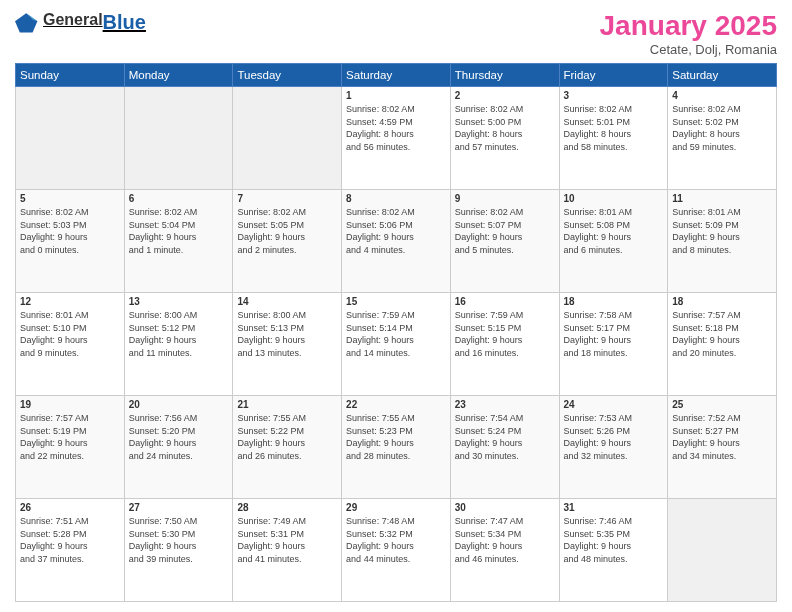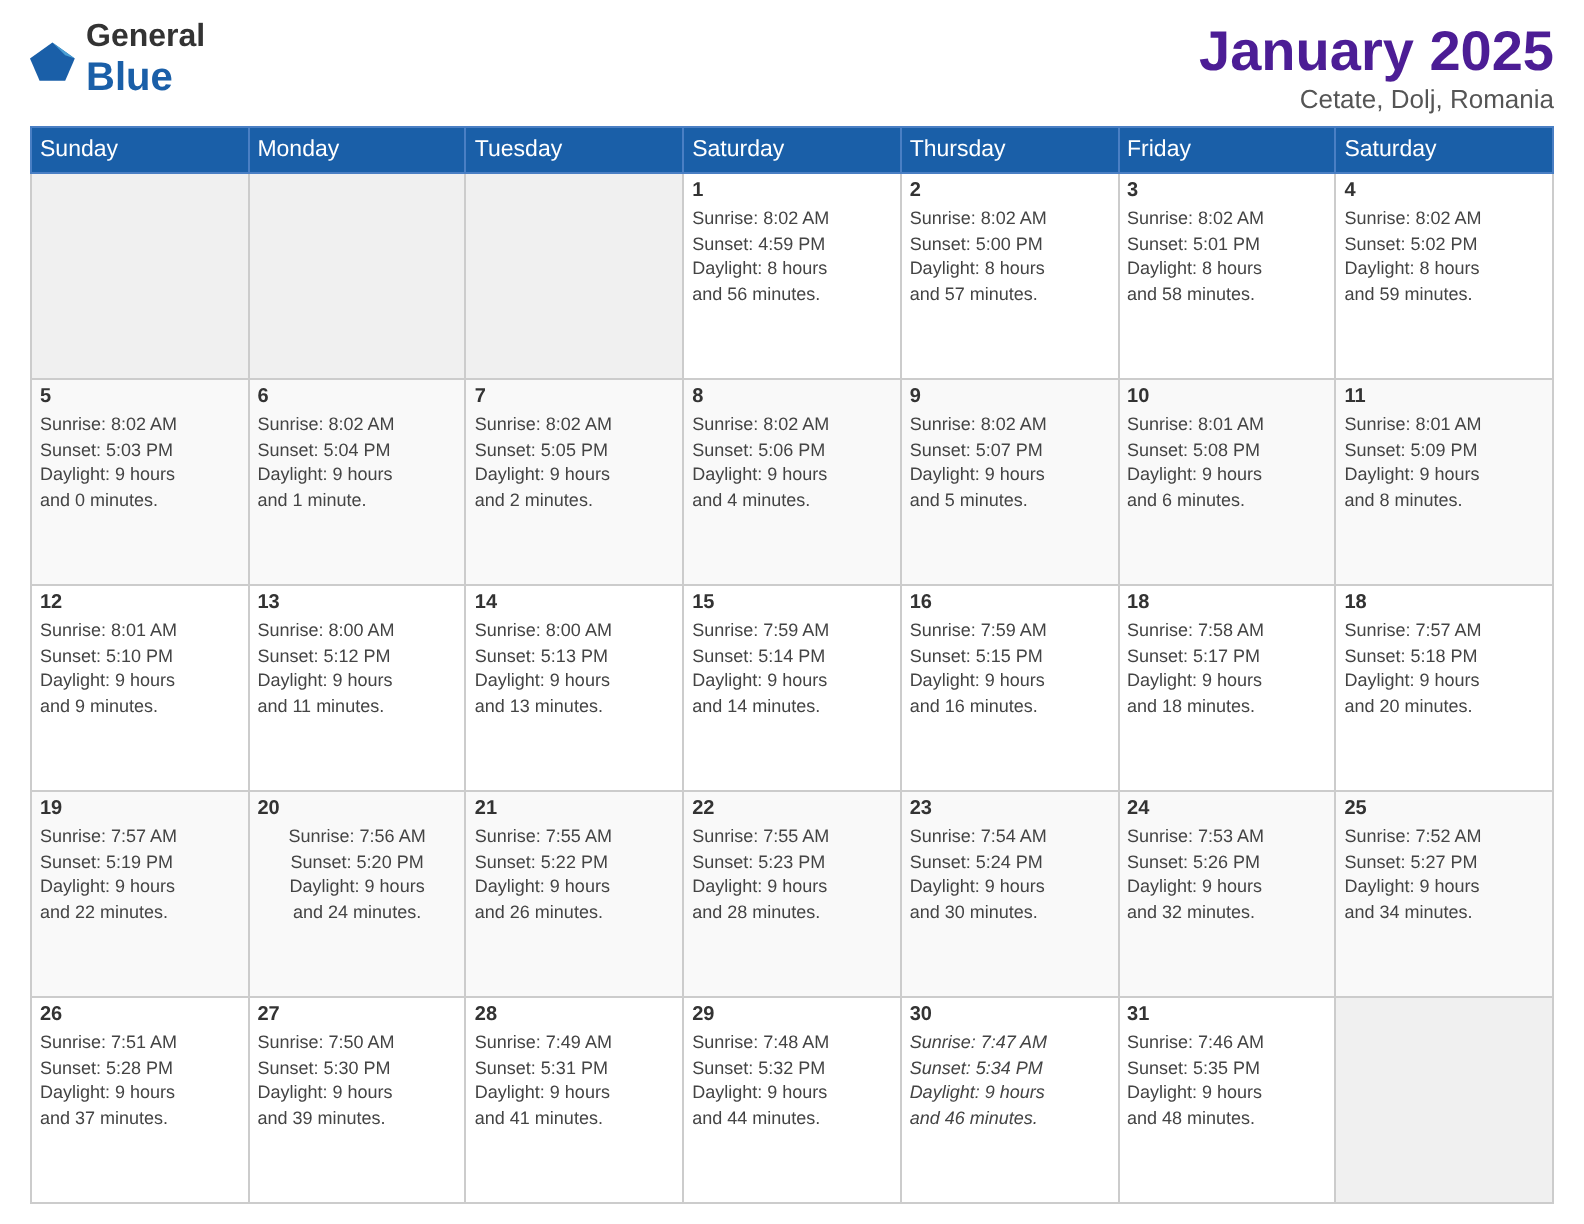--- a/index.html
+++ b/index.html
@@ -23,22 +23,23 @@
       align-items: flex-start;
       margin-bottom: 6px;
     }
     .logo {
       display: flex;
       align-items: center;
       gap: 4px;
     }
     .logo-text {
       display: flex;
-      flex-direction: column;
+      flex-direction: row;
       line-height: 1.1;
+      text-decoration: underline;
     }
     .logo-general {
       font-size: 16px;
       font-weight: bold;
       color: #333;
     }
     .logo-blue {
       font-size: 20px;
       font-weight: bold;
       color: #1a5fa8;
@@ -46,21 +47,21 @@
     .logo-icon {
       width: 24px;
       height: 24px;
     }
     .title-block {
       text-align: right;
     }
     .month-title {
       font-size: 28px;
       font-weight: bold;
-      color: #4c1d95;
+      color: #ec4899;
     }
     .location {
       font-size: 13px;
       color: #555;
       text-align: right;
     }
     .calendar {
       flex: 1;
       border: 1px solid #ccc;
       border-collapse: collapse;
@@ -275,21 +276,21 @@
         <tr>
           <td>
             <div class="day-number">19</div>
             <div class="day-info" style="white-space: pre-line;">Sunrise: 7:57 AM
 Sunset: 5:19 PM
 Daylight: 9 hours
 and 22 minutes.</div>
           </td>
           <td>
             <div class="day-number">20</div>
-            <div class="day-info" style="white-space: pre-line; text-align: center;">Sunrise: 7:56 AM
+            <div class="day-info" style="white-space: pre-line;">Sunrise: 7:56 AM
 Sunset: 5:20 PM
 Daylight: 9 hours
 and 24 minutes.</div>
           </td>
           <td>
             <div class="day-number">21</div>
             <div class="day-info" style="white-space: pre-line;">Sunrise: 7:55 AM
 Sunset: 5:22 PM
 Daylight: 9 hours
 and 26 minutes.</div>
@@ -347,21 +348,21 @@
           </td>
           <td>
             <div class="day-number">29</div>
             <div class="day-info" style="white-space: pre-line;">Sunrise: 7:48 AM
 Sunset: 5:32 PM
 Daylight: 9 hours
 and 44 minutes.</div>
           </td>
           <td>
             <div class="day-number">30</div>
-            <div class="day-info" style="white-space: pre-line; font-style: italic;">Sunrise: 7:47 AM
+            <div class="day-info" style="white-space: pre-line;">Sunrise: 7:47 AM
 Sunset: 5:34 PM
 Daylight: 9 hours
 and 46 minutes.</div>
           </td>
           <td>
             <div class="day-number">31</div>
             <div class="day-info" style="white-space: pre-line;">Sunrise: 7:46 AM
 Sunset: 5:35 PM
 Daylight: 9 hours
 and 48 minutes.</div>

